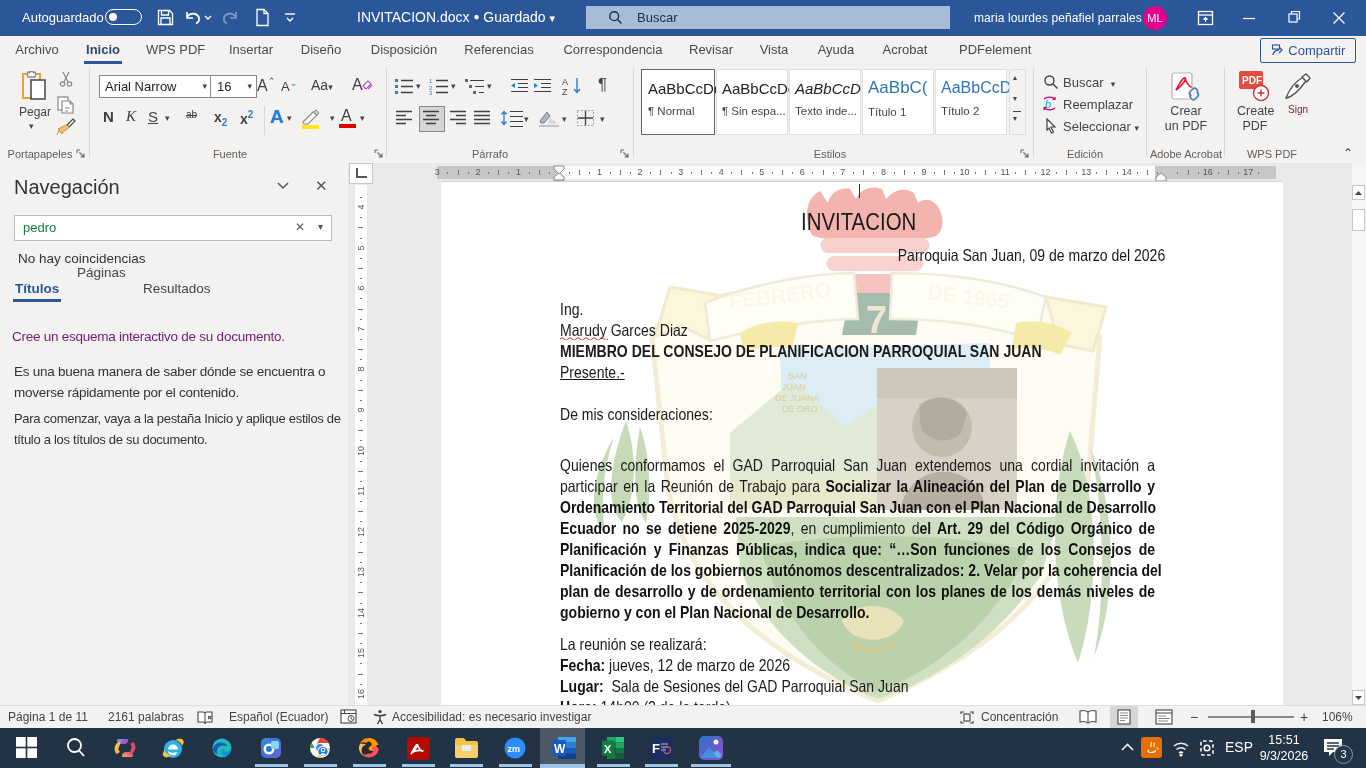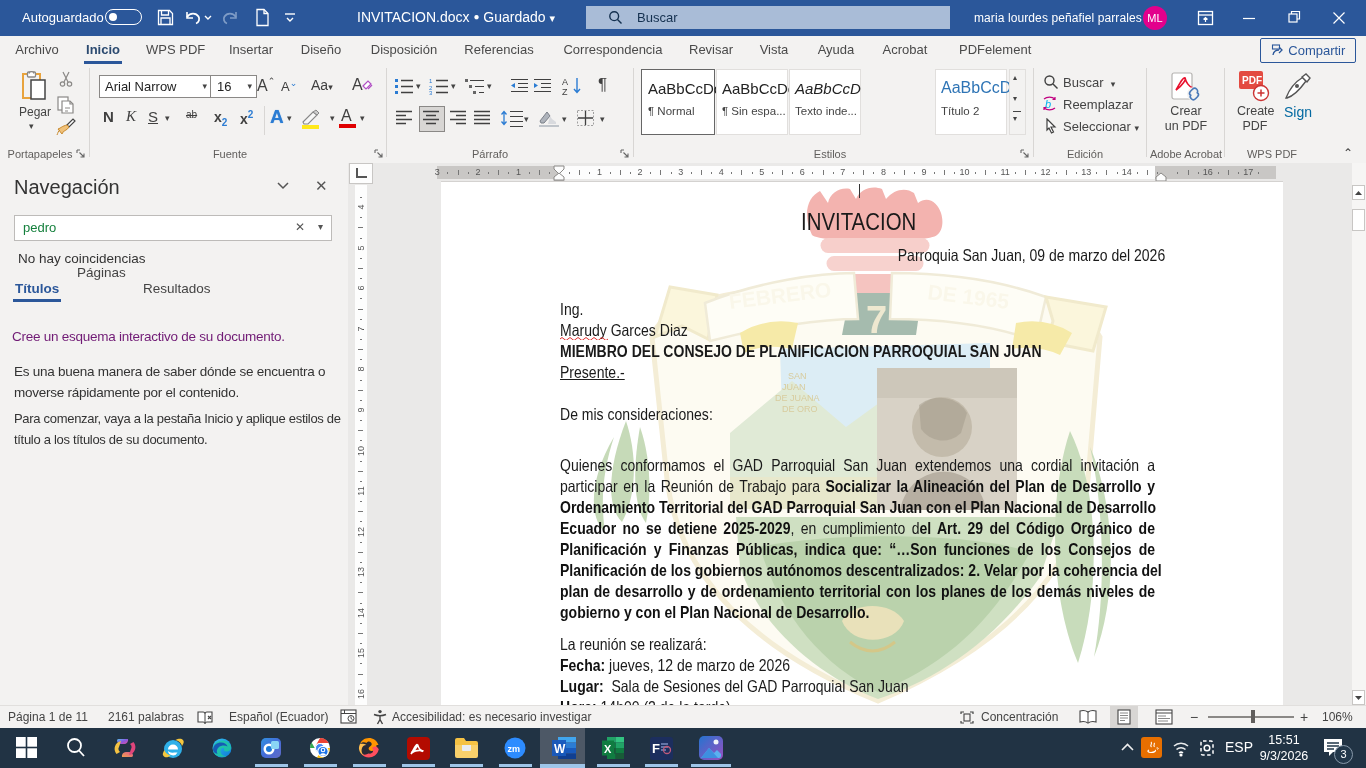--- a/index.html
+++ b/index.html
@@ -295,20 +295,24 @@
       <div style="font-size:11.5px;color:#444;margin:8px 0 0 6px;">¶ Normal</div>
     </div>
  <div class="abs" style="left:716px;top:5px;width:70px;height:64px;background:#fff;border:1px solid #e1dfdd;">
       <div style="font-size:15px;color:#222;margin:10px 0 0 5px;">AaBbCcDc</div>
       <div style="font-size:11.5px;color:#444;margin:8px 0 0 5px;">¶ Sin espa...</div>
     </div>
  <div class="abs" style="left:789px;top:5px;width:70px;height:64px;background:#fff;border:1px solid #e1dfdd;">
       <div style="font-size:15px;color:#222;margin:10px 0 0 5px;font-style:italic;">AaBbCcD</div>
       <div style="font-size:11.5px;color:#444;margin:8px 0 0 5px;">Texto inde...</div>
     </div>
+ <div class="abs" style="left:862px;top:5px;width:70px;height:64px;background:#fff;border:1px solid #e1dfdd;">
+      <div style="font-size:17px;color:#2e74b5;margin:8px 0 0 5px;">AaBbC(</div>
+      <div style="font-size:11.5px;color:#444;margin:8px 0 0 5px;">Título 1</div>
+    </div>
  <div class="abs" style="left:935px;top:5px;width:70px;height:64px;background:#fff;border:1px solid #e1dfdd;">
       <div style="font-size:16px;color:#2e74b5;margin:9px 0 0 5px;">AaBbCcD</div>
       <div style="font-size:11.5px;color:#444;margin:8px 0 0 5px;">Título 2</div>
     </div>
  <div class="abs" style="left:1009px;top:5px;width:15px;height:64px;border:1px solid #e1dfdd;background:#f3f2f1;">
   <div style="position:absolute;top:3px;left:3px;font-size:8px;color:#444;">▴</div>
   <div style="position:absolute;top:24px;left:3px;font-size:8px;color:#444;">▾</div>
   <div style="position:absolute;top:44px;left:3px;font-size:8px;color:#444;">▾</div>
   <div style="position:absolute;top:41px;left:3px;width:8px;border-top:1.3px solid #444;"></div>
  </div>
@@ -351,21 +355,21 @@
       <text x="5" y="14" font-size="10" fill="#fff" font-weight="bold">PDF</text>
       <circle cx="24" cy="23" r="7.5" fill="#fff" stroke="#c33" stroke-width="1.4"></circle>
       <path d="M24 19.5v7M20.5 23h7" stroke="#c33" stroke-width="1.5"></path>
     </svg>
  <div class="abs" style="left:1237px;top:40px;width:36px;text-align:center;font-size:12.5px;color:#444;line-height:15px;">Create<br>PDF</div>
  <svg class="abs" style="left:1283px;top:8px" width="30" height="30" viewBox="0 0 30 30">
       <path d="M4 26c6-2 14-10 19-17l-3.5-3.5C12 10 6 18 3 26z" fill="#fff" stroke="#555" stroke-width="1.4"></path>
       <circle cx="14" cy="14" r="2" fill="#555"></circle>
       <path d="M19 5l5 5 3-4-4-4z" fill="#fff" stroke="#555" stroke-width="1.4"></path>
     </svg>
- <div class="abs" style="left:1280px;top:40px;width:36px;text-align:center;font-size:14px;color:#0369a1;">Sign</div>
+ <div class="abs" style="left:1280px;top:40px;width:36px;text-align:center;font-size:10px;color:#7f1d1d;">Sign</div>
  <div class="glabel" style="left:1222px;width:100px;">WPS PDF</div>
  <div class="abs" style="left:1343px;top:82px;font-size:12px;color:#444;">⌃</div>
 </div>
 <div id="nav">
  <div class="abs" style="left:14px;top:13px;font-size:20px;color:#333;">Navegación</div>
  <svg class="abs" style="left:276px;top:18px" width="14" height="10" viewBox="0 0 14 10">
       <path d="M2 2l5 5 5-5" fill="none" stroke="#555" stroke-width="1.5"></path>
     </svg>
  <div class="abs" style="left:315px;top:14px;font-size:15px;color:#555;">✕</div>
  <div class="abs" style="left:14px;top:52px;width:316px;height:24px;background:#fff;border:1px solid #bdbbb9;">

